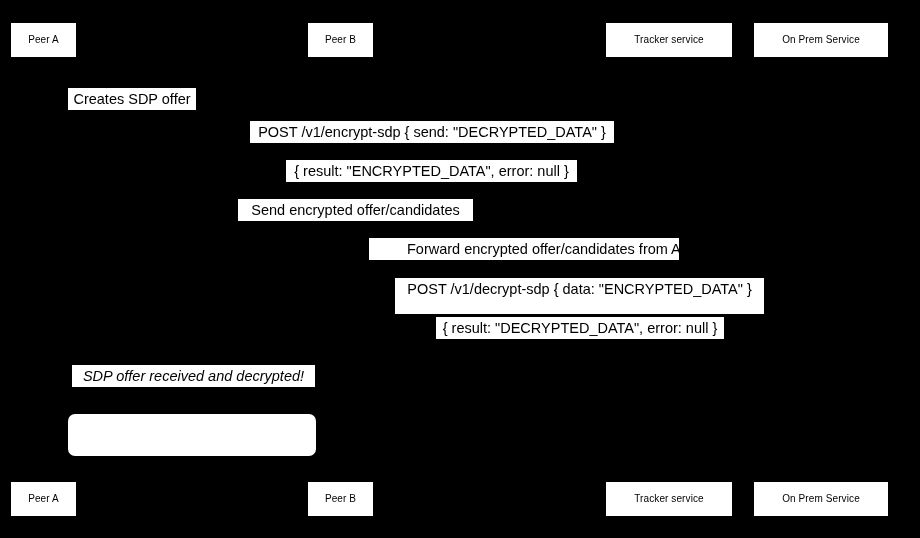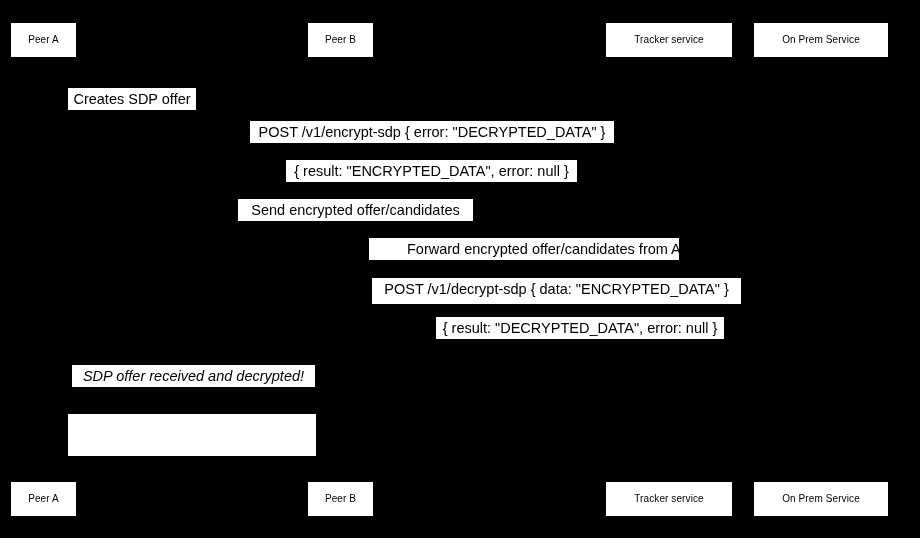--- a/index.html
+++ b/index.html
@@ -43,20 +43,21 @@
     padding: 1px 1px 2px 1px;
     box-sizing: border-box;
     white-space: pre;
     text-align: center;
   }
   .msg-label.single {
     padding-top: 2px;
   }
   .msg-label.multi {
     text-align: center;
+    border-radius: 7px;
   }
   
   .lifeline {
     position: absolute;
     width: 1px;
     background: #000000;
     z-index: 0;
   }
   
   .arrow {
@@ -96,29 +97,29 @@
   </div>
   <div class="participant" style="left:605px; top:22px; width:128px; height:36px;">
     <span>Tracker service</span>
   </div>
   <div class="participant" style="left:753px; top:22px; width:136px; height:36px;">
     <span>On Prem Service</span>
   </div>
 
   <div class="msg-label single" style="left:68px; top:88px; width:128px; height:22px;">Creates SDP offer</div>
 
-  <div class="msg-label single" style="left:250px; top:121px; width:364px; height:22px;">POST /v1/encrypt-sdp { error: "DECRYPTED_DATA" }</div>
+  <div class="msg-label single" style="left:250px; top:121px; width:364px; height:22px;">POST /v1/encrypt-sdp { send: "DECRYPTED_DATA" }</div>
 
   <div class="msg-label single" style="left:286px; top:160px; width:291px; height:22px;">{ result: "ENCRYPTED_DATA", error: null }</div>
 
   <div class="msg-label single" style="left:238px; top:199px; width:235px; height:22px;">Send encrypted offer/candidates</div>
 
   <div class="msg-label single" style="left:369px; top:238px; width:310px; height:22px;padding-left:38px;">Forward encrypted offer/candidates from A</div>
 
-  <div class="msg-label single" style="left:372px; top:278px; width:369px; height:26px;">POST /v1/decrypt-sdp { data: "ENCRYPTED_DATA" }</div>
+  <div class="msg-label single" style="left:395px; top:278px; width:369px; height:36px;">POST /v1/decrypt-sdp { data: "ENCRYPTED_DATA" }</div>
 
   <div class="msg-label single" style="left:436px; top:317px; width:288px; height:22px;">{ result: "DECRYPTED_DATA", error: null }</div>
 
   <div class="msg-label single" style="left:72px; top:365px; width:243px; height:22px;font-style:italic;">SDP offer received and decrypted!</div>
 
   <div class="msg-label multi" style="left:68px; top:414px; width:248px; height:42px; padding-top:2px;">
     <div>Create SDP answer and send to An</div>
     <div>using the same mechanism</div>
   </div>
 

